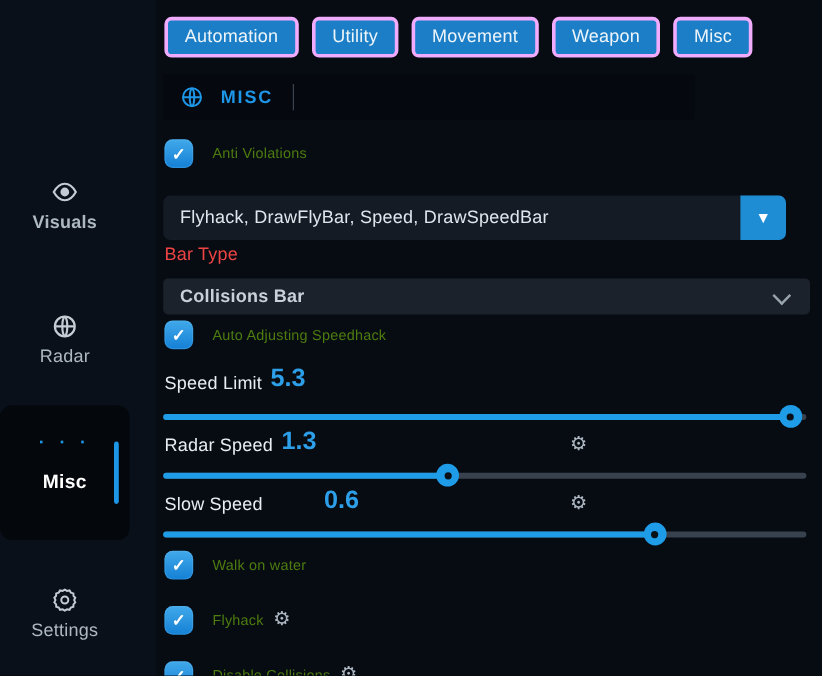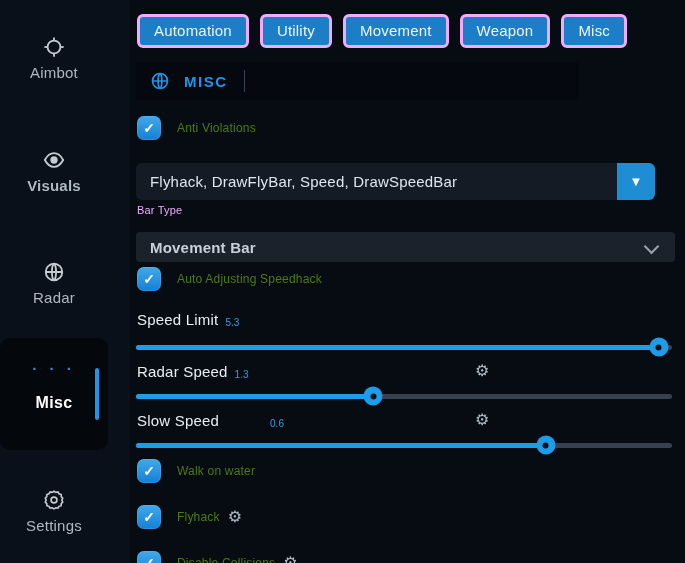--- a/index.html
+++ b/index.html
@@ -67,36 +67,36 @@
     position:absolute;top:163px;left:0;width:519px;height:37px;
     background:#141b25;border-radius:6px;display:flex;align-items:center;cursor:pointer;
   }
   .multiselect .ms-text{color:#dfe6ec;font-size:15px;margin-left:14px;letter-spacing:.2px;}
   .ms-button{
     position:absolute;right:0;top:0;width:38px;height:37px;
     background:#1e8dd4;border-radius:0 6px 6px 0;
     display:flex;align-items:center;justify-content:center;
     color:#ffffff;font-size:13px;cursor:pointer;
   }
-  .field-label{position:absolute;left:1px;color:#f0abfc;font-size:11px;letter-spacing:.2px;}
+  .field-label{position:absolute;left:1px;color:#ef4444;font-size:15px;letter-spacing:.2px;}
   
   .select{
     position:absolute;top:232px;left:0;width:539px;height:30px;
     background:#1b222c;border-radius:4px;display:flex;align-items:center;cursor:pointer;
   }
   .select .sel-text{color:#c9d0d7;font-size:15px;font-weight:bold;margin-left:14px;letter-spacing:.2px;}
   .chevron{
     position:absolute;right:18px;top:9px;width:9px;height:9px;
     border-right:2px solid #9aa4ad;border-bottom:2px solid #9aa4ad;
     transform:rotate(45deg);
   }
   
   .slider-label-row{position:absolute;left:1px;height:18px;display:flex;align-items:flex-end;}
   .sl-name{color:#e8edf2;font-size:15px;letter-spacing:.2px;}
-  .sl-value{color:#2d9fe8;font-size:10px;font-weight:normal;margin-left:7px;}
+  .sl-value{color:#2d9fe8;font-size:21px;font-weight:bold;margin-left:7px;}
   .sl-gear{position:absolute;left:338px;top:0;color:#aeb8c2;font-size:16px;cursor:pointer;line-height:18px;}
   .slider{position:absolute;left:0;width:539px;height:18px;cursor:pointer;}
   .slider .track{
     position:absolute;left:0;right:3px;top:7px;height:5px;border-radius:3px;background:#38424e;
   }
   .slider .fill{
     position:absolute;left:0;top:7px;height:5px;border-radius:3px;background:#1e9ce8;
   }
   .slider .thumb{
     position:absolute;top:9px;width:19px;height:19px;border-radius:50%;
@@ -104,32 +104,20 @@
     display:flex;align-items:center;justify-content:center;
   }
   .slider .thumb .dot{width:6px;height:6px;border-radius:50%;background:#0a1018;}
   .svgi{display:block;width:100%;height:100%;}
 </style>
 </head>
 <body>
 
 <div class="sidebar">
 
-  <div class="side-item" style="top:36px;">
-    <span class="s-icon">
-      <svg class="svgi" viewBox="0 0 24 24" fill="none" stroke="currentColor" stroke-width="2">
-        <circle cx="12" cy="12" r="7"></circle>
-        <line x1="12" y1="1.5" x2="12" y2="5"></line>
-          <line x1="12" y1="19" x2="12" y2="22.5"></line>
-        <line x1="1.5" y1="12" x2="5" y2="12"></line>
-          <line x1="19" y1="12" x2="22.5" y2="12"></line>
-      </svg>
-    </span>
-    <span class="s-label">Aimbot</span>
-  </div>
 
   <div class="side-item" style="top:149px;font-weight:bold;">
     <span class="s-icon">
       <svg class="svgi" viewBox="0 0 24 24" fill="none" stroke="currentColor" stroke-width="2">
         <path d="M2 12c3-5.5 7-7.5 10-7.5S19 6.5 22 12c-3 5.5-7 7.5-10 7.5S5 17.5 2 12z"></path>
         <circle cx="12" cy="12" r="3" fill="currentColor"></circle>
       </svg>
     </span>
     <span class="s-label">Visuals</span>
   </div>
@@ -191,21 +179,21 @@
 
   <div class="multiselect">
     <span class="ms-text">Flyhack, DrawFlyBar, Speed, DrawSpeedBar</span>
     <span class="ms-button">
       <span>▼</span>
     </span>
   </div>
 
   <div class="field-label" style="top:204px;">Bar Type</div>
   <div class="select">
-    <span class="sel-text">Movement Bar</span>
+    <span class="sel-text">Collisions Bar</span>
     <span class="chevron"></span>
   </div>
 
   <div class="check-row" style="top:266px;">
     <span class="checkbox">
       <span>✓</span>
     </span>
     <span class="check-label">Auto Adjusting Speedhack</span>
   </div>
 

